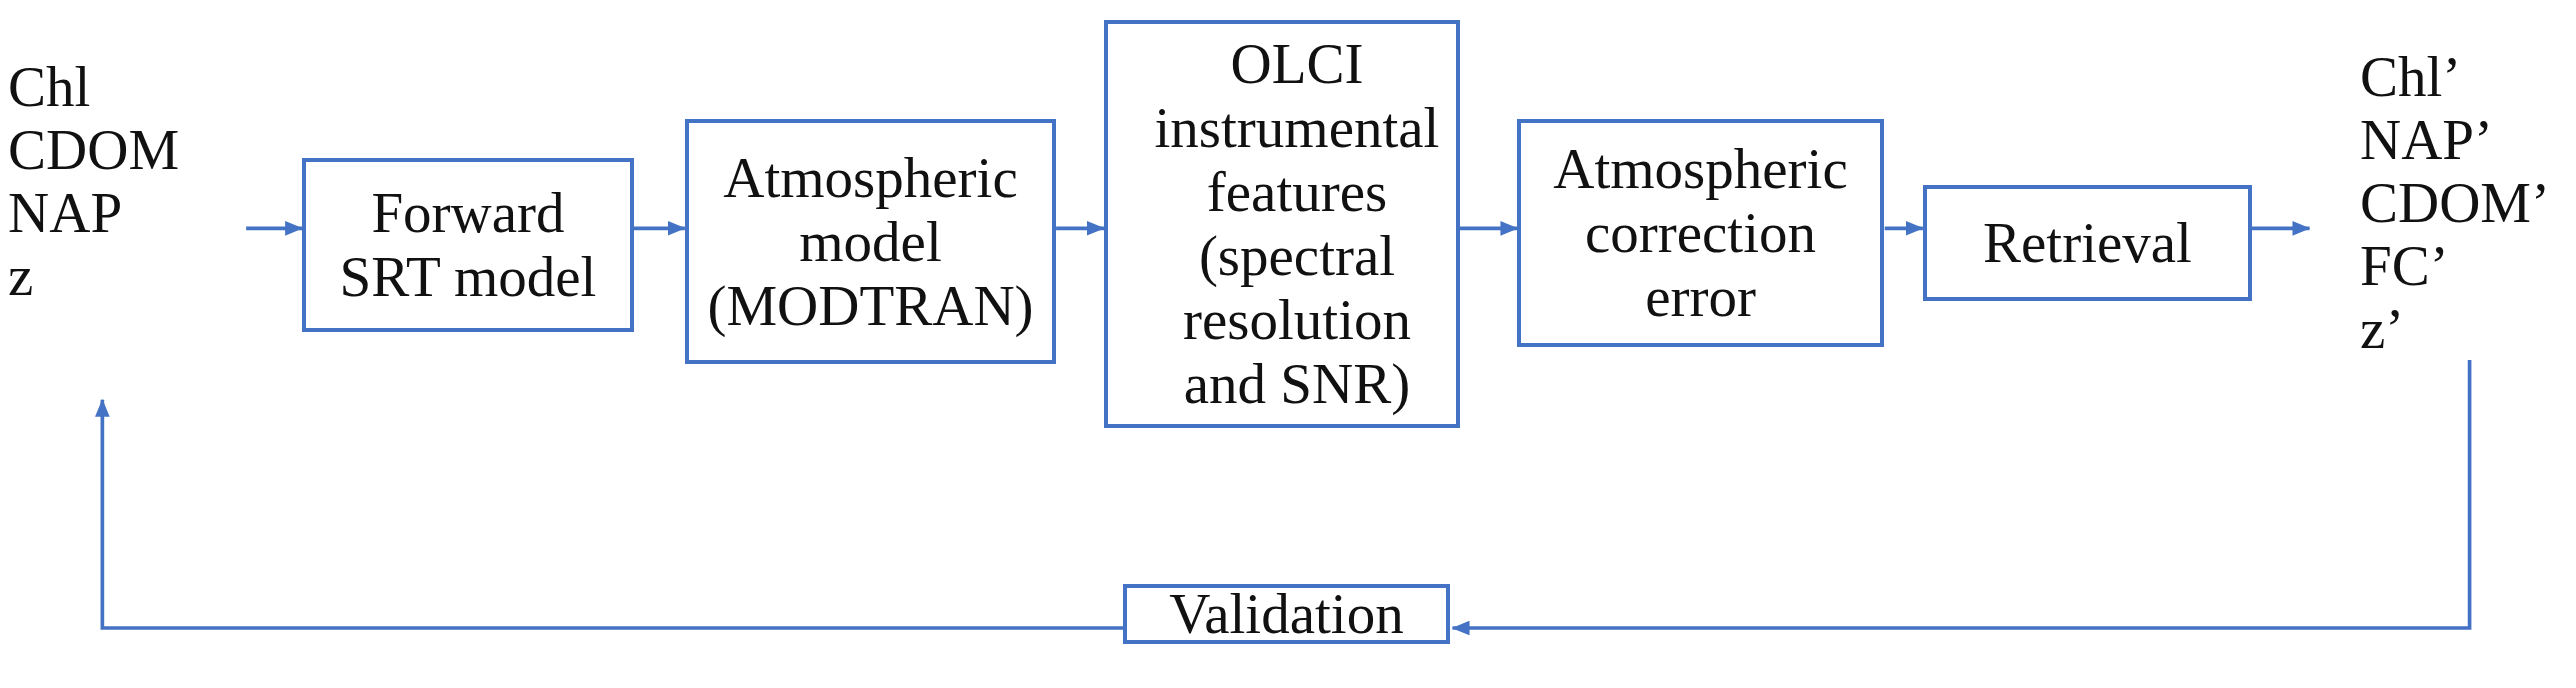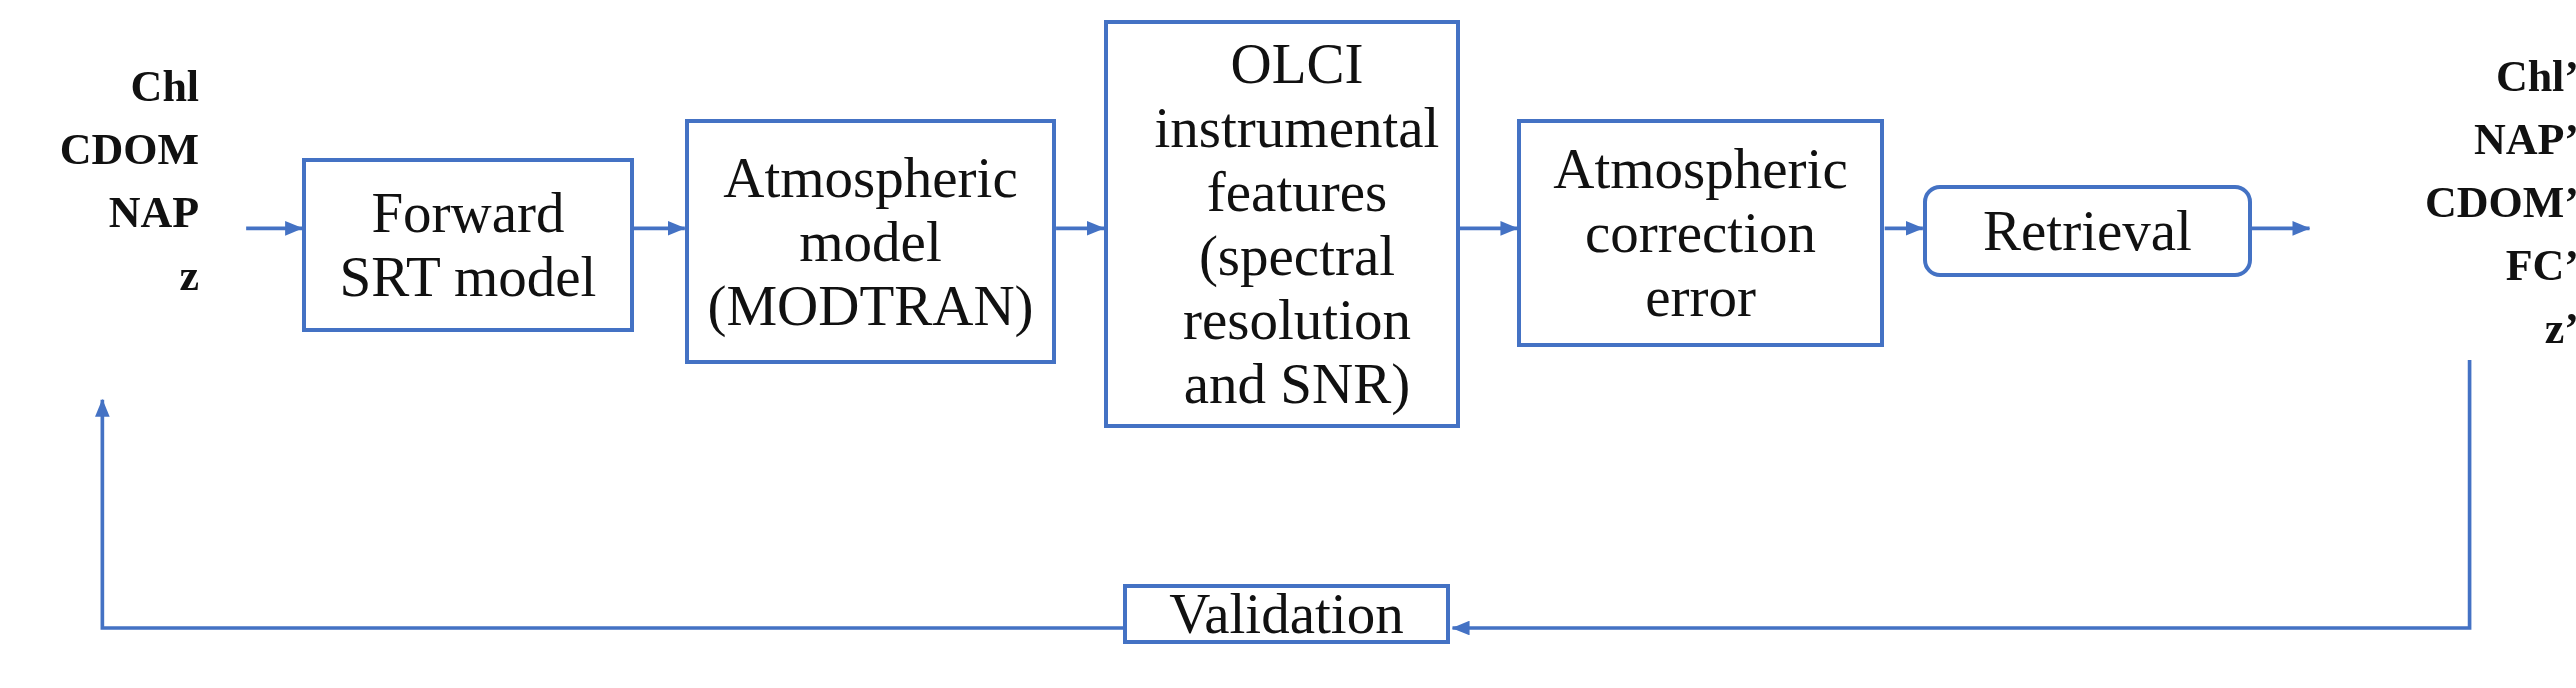--- a/index.html
+++ b/index.html
@@ -39,34 +39,33 @@
     align-items:center;
     justify-content:center;
     text-align:center;
     font-size:57px;
     line-height:64px;
     white-space:pre-line;
   }
   .node-label{white-space:pre-line;}
   .vars{
     position:absolute;
-    text-align:right;
-    font-size:44px;
+    text-align:left;
+    font-size:57px;
     line-height:63px;
-    font-weight:bold;
   }
   .vars-left{left:8.1px;top:55px;width:191px;}
   .vars-right{left:2360px;top:45px;width:219px;}
 
   
   .box-forward    {left:302px;  top:158px; width:332px; height:174px;}
   .box-atmosmodel {left:685px;  top:119px; width:371px; height:245px;}
   .box-olci       {left:1104px; top:19.5px;  width:356px; height:408px;padding-left:30px;}
   .box-acerror    {left:1517px; top:119px; width:367px; height:228px;}
-  .box-retrieval  {left:1923px; top:185px; width:329px; height:92px;border-radius:17px;}
+  .box-retrieval  {left:1923px; top:185px; width:329px; height:116px;}
   .box-validation {left:1123px; top:584px; width:327px; height:60px;}
 </style>
 </head>
 <body>
 
 <div class="stage">
 
   <svg class="connectors" viewBox="0 0 3171 848" xmlns="http://www.w3.org/2000/svg" aria-hidden="true">
     <defs>
       <marker id="ah" markerUnits="userSpaceOnUse" markerWidth="22" markerHeight="18" refX="21" refY="9" orient="auto">

